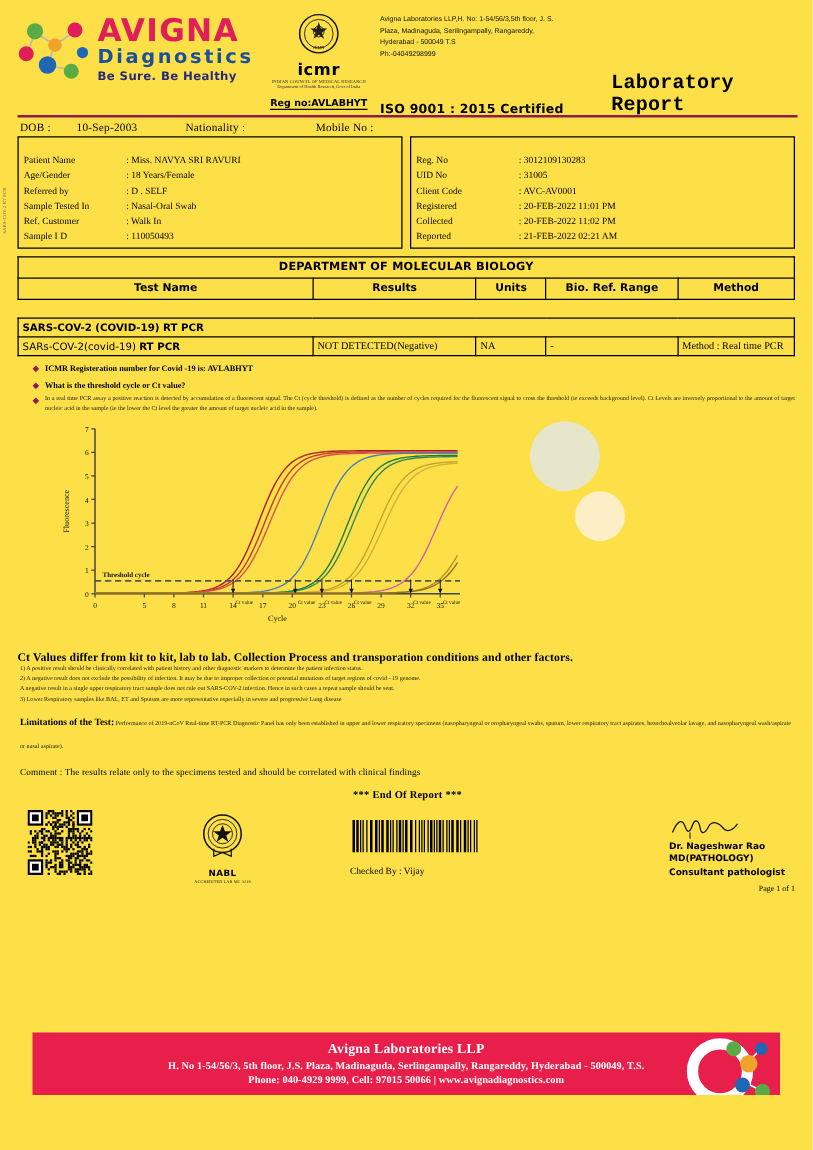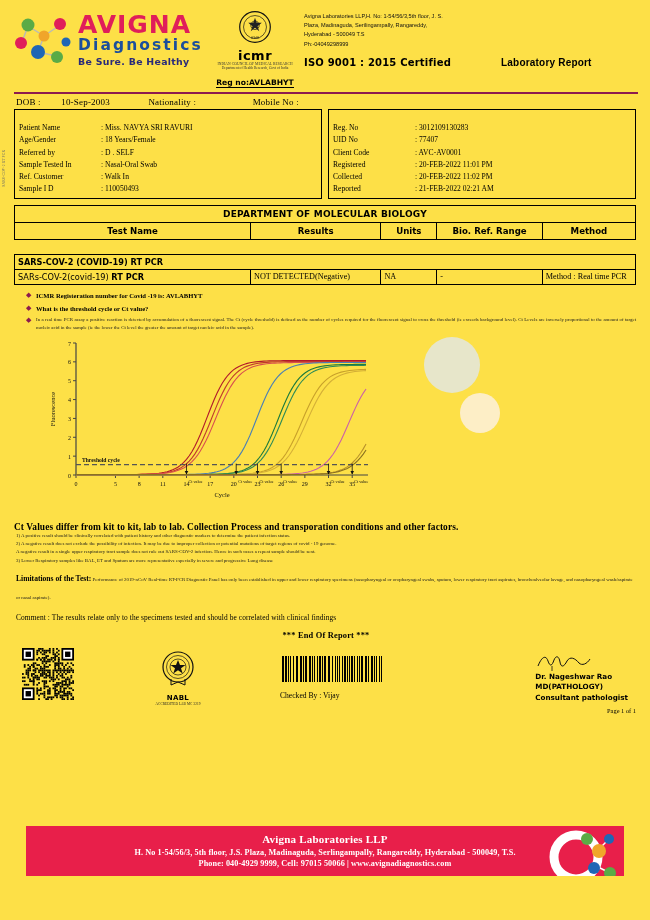--- a/index.html
+++ b/index.html
@@ -47,22 +47,22 @@
     padding-bottom:0px; margin-top: 1px;
   }
   .addr-block { flex: 1; padding-left: 8px; padding-top: 4px; }
   .addr { font-size: 5.6px; line-height: 1.65; color: #111; font-family:"Liberation Sans", sans-serif; }
   .cert-row { display: flex; align-items: flex-end; margin-top: 8px; }
   .iso {
     font-family: "DejaVu Sans", sans-serif; font-weight: bold;
     font-size: 10px; letter-spacing: .2px; white-space: nowrap;
   }
   .lab-report {
-    font-family: Liberation Sans, sans-serif; font-weight: bold;
-    font-size: 10px; margin-left: 50px; letter-spacing: .2px;
+    font-family: Liberation Mono, monospace; font-weight: bold;
+    font-size: 16px; margin-left: 38px; letter-spacing: .2px;
   }
   .header-rule { height: 2px; background: #8d1b4e; margin: 0 12px 0 14px; }
 
   
   .dobline {
     font-size: 9px; padding: 3px 0 2px 16px; letter-spacing: .2px;
   }
   .dobline span { margin-right: 18px; }
 
   
@@ -249,21 +249,21 @@
           <div class="pt-v">: 110050493</div>
         </div>
     </div>
     <div class="pt-box">
       <div class="pt-row">
           <div class="pt-k">Reg. No</div>
           <div class="pt-v">: 3012109130283</div>
         </div>
       <div class="pt-row">
           <div class="pt-k">UID No</div>
-          <div class="pt-v">: 77407</div>
+          <div class="pt-v">: 31005</div>
         </div>
       <div class="pt-row">
           <div class="pt-k">Client Code</div>
           <div class="pt-v">: AVC-AV0001</div>
         </div>
       <div class="pt-row">
           <div class="pt-k">Registered</div>
           <div class="pt-v">: 20-FEB-2022 11:01 PM</div>
         </div>
       <div class="pt-row">

